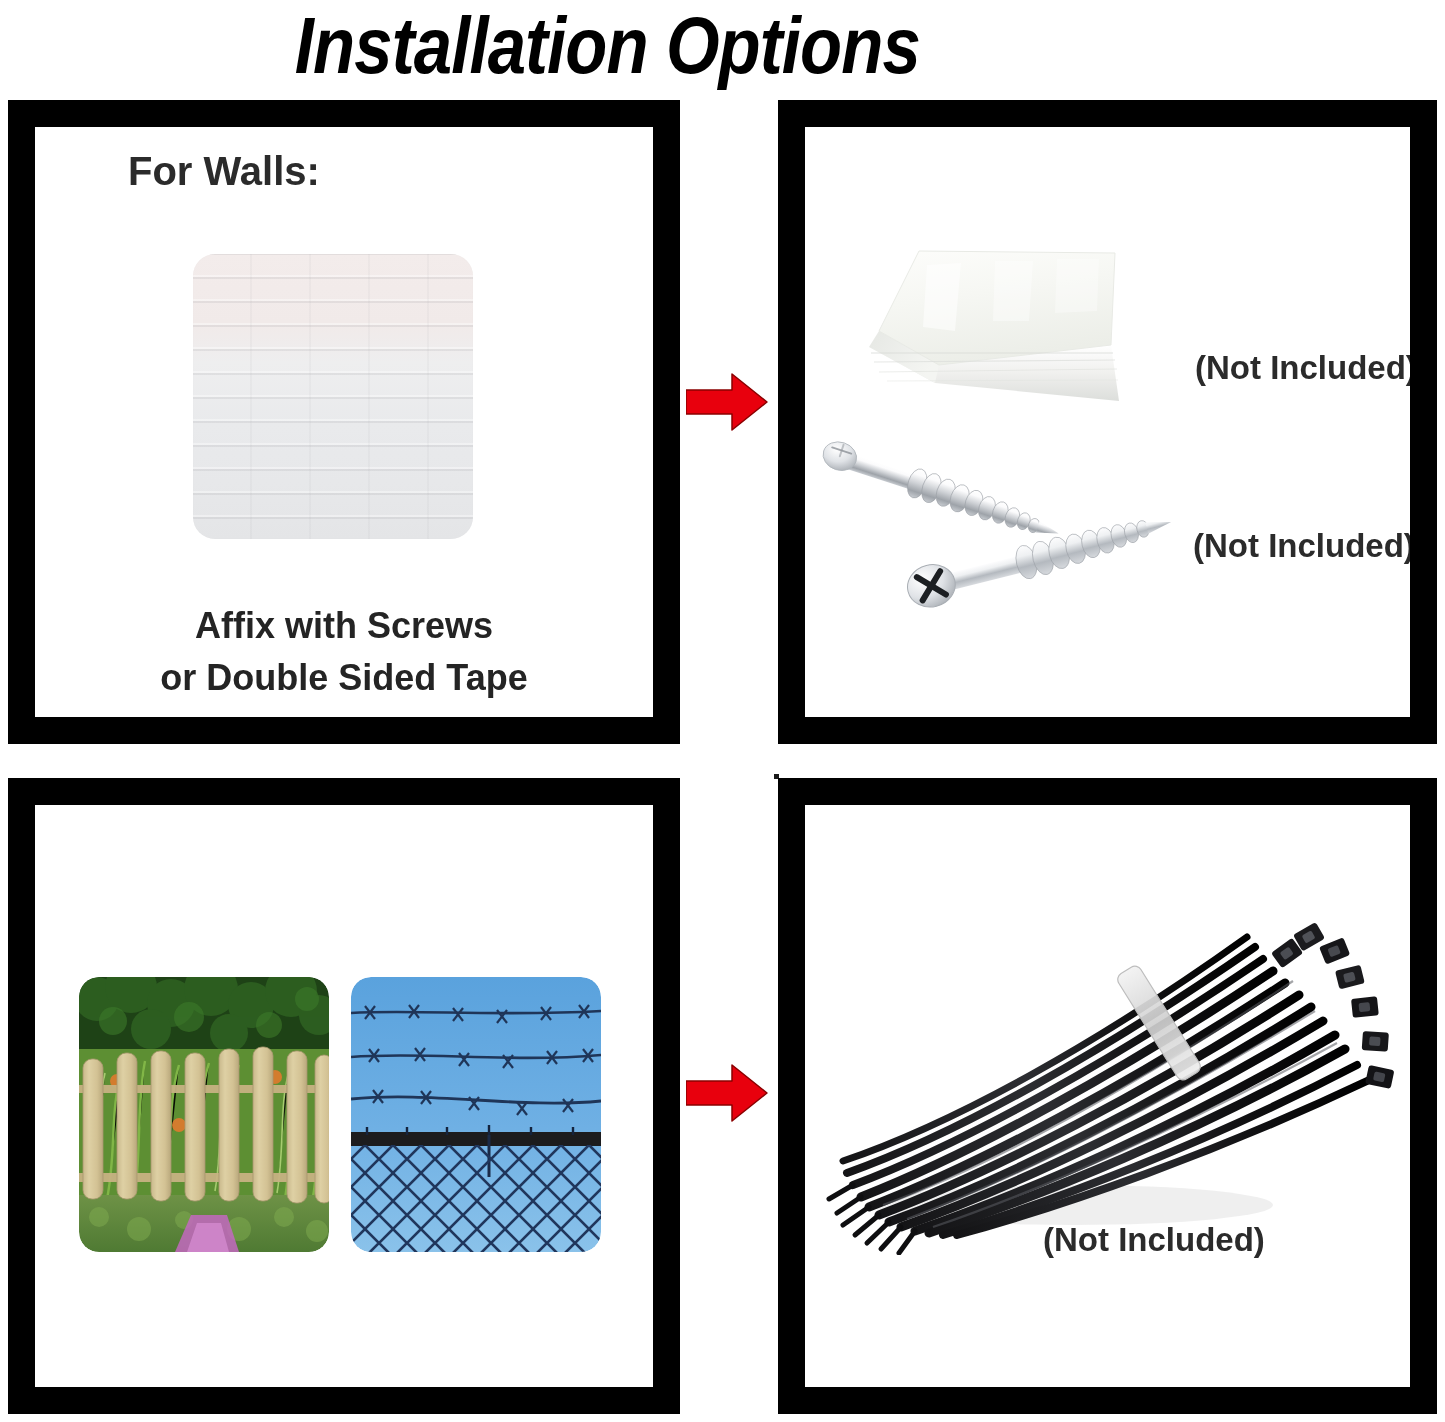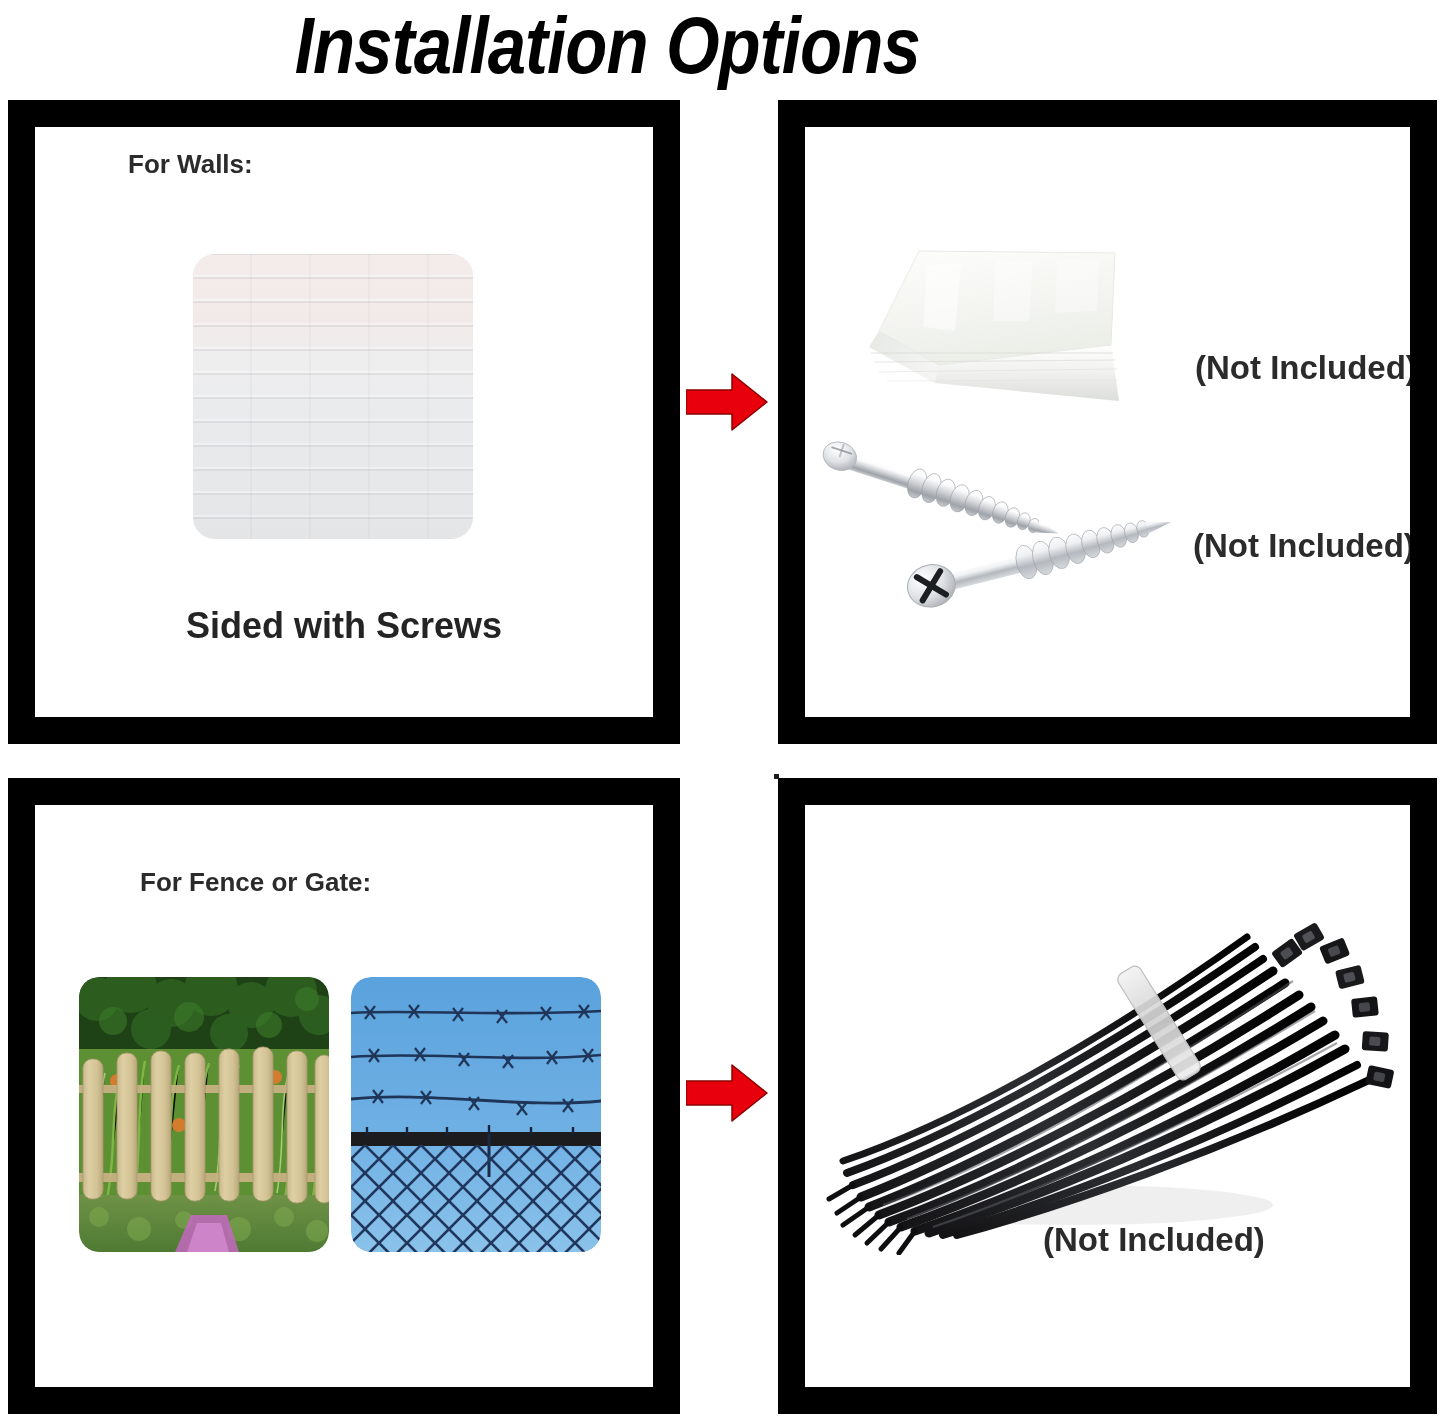--- a/index.html
+++ b/index.html
@@ -55,21 +55,21 @@
   }
   #panel-walls        { left: 8px;   top: 100px;  width: 672px;  height: 644px; }
   #panel-wall-hw      { left: 778px; top: 100px;  width: 659px;  height: 644px; }
   #panel-fence        { left: 8px;   top: 778px;  width: 672px;  height: 636px; }
   #panel-fence-hw     { left: 778px; top: 778px;  width: 659px;  height: 636px; }
 
   
   .panel-heading {
     position: absolute;
     font-weight: 700;
-    font-size: 26px;
+    font-size: 40px;
     color: #2b2b2b;
     white-space: nowrap;
   }
   .caption {
     position: absolute;
     font-weight: 700;
     font-size: 36px;
     color: #242424;
     text-align: center;
     white-space: nowrap;
@@ -165,21 +165,22 @@
   <div class="title">Installation Options</div>
 </div>
 
 <div class="panel" id="panel-walls">
   <div class="panel-inner">
 
     <div class="panel-heading" style="left:93px; top:22px;">For Walls:</div>
 
     <div class="brick-swatch" style="left:158px; top:127px; width:280px; height:285px;"></div>
 
-    <div class="caption" style="top:478px;">Sided with Screws</div>
+    <div class="caption" style="top:478px;">Affix with Screws</div>
+    <div class="caption" style="top:530px;">or Double Sided Tape</div>
   </div>
 </div>
 
 <svg class="arrow" id="arrow-top" viewBox="0 0 82 60">
   <polygon points="0,18 46,18 46,2 81,30 46,58 46,42 0,42" fill="#E8000D" stroke="#8a0000" stroke-width="1.5" stroke-linejoin="round"></polygon>
 </svg>
 
 <div class="panel" id="panel-wall-hw">
   <div class="panel-inner">
 
@@ -292,21 +293,20 @@
 
     <div class="note" style="left:388px; top:400px;">(Not Included)</div>
   </div>
 </div>
 
 <div class="speck" style="left:774px; top:774px;"></div>
 
 <div class="panel" id="panel-fence">
   <div class="panel-inner">
 
-    <div class="panel-heading" style="left:105px; top:62px;">For Fence or Gate:</div>
 
     <svg class="photo" style="left:44px; top:172px; width:250px; height:275px;" viewBox="0 0 250 275">
       <defs>
         <clipPath id="clipFenceA">
             <rect x="0" y="0" width="250" height="275" rx="20"></rect>
           </clipPath>
         <linearGradient id="picketG" x1="0" y1="0" x2="1" y2="0">
           <stop offset="0%" stop-color="#c9b98c"></stop>
           <stop offset="30%" stop-color="#ded0a4"></stop>
           <stop offset="70%" stop-color="#d3c294"></stop>

